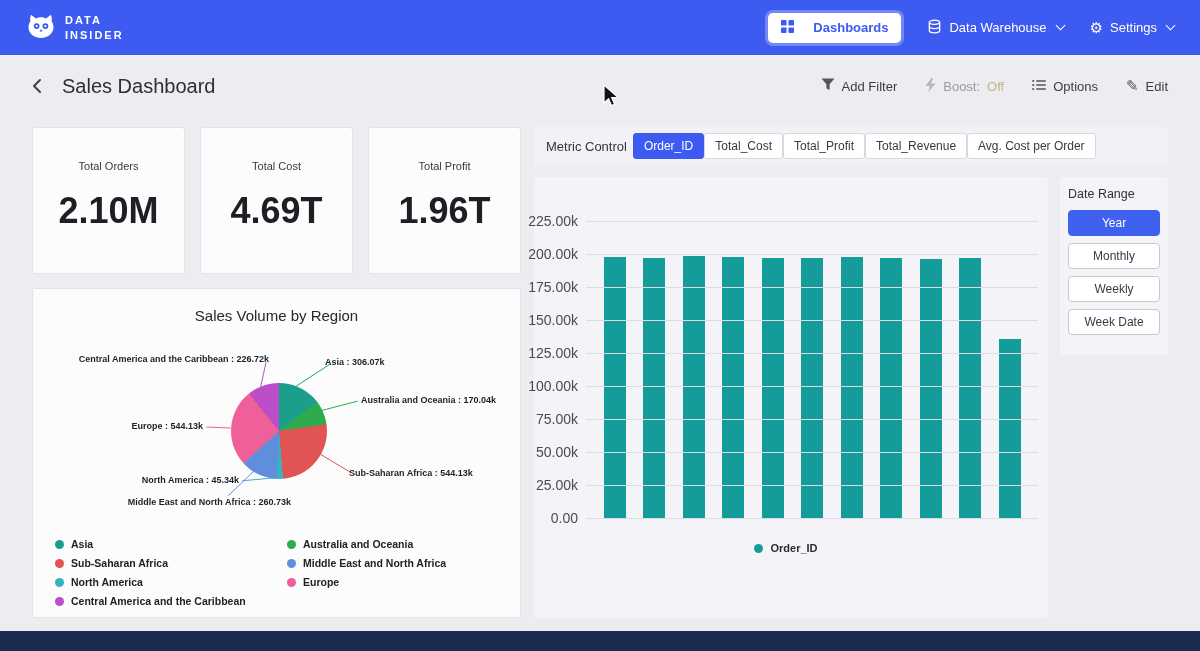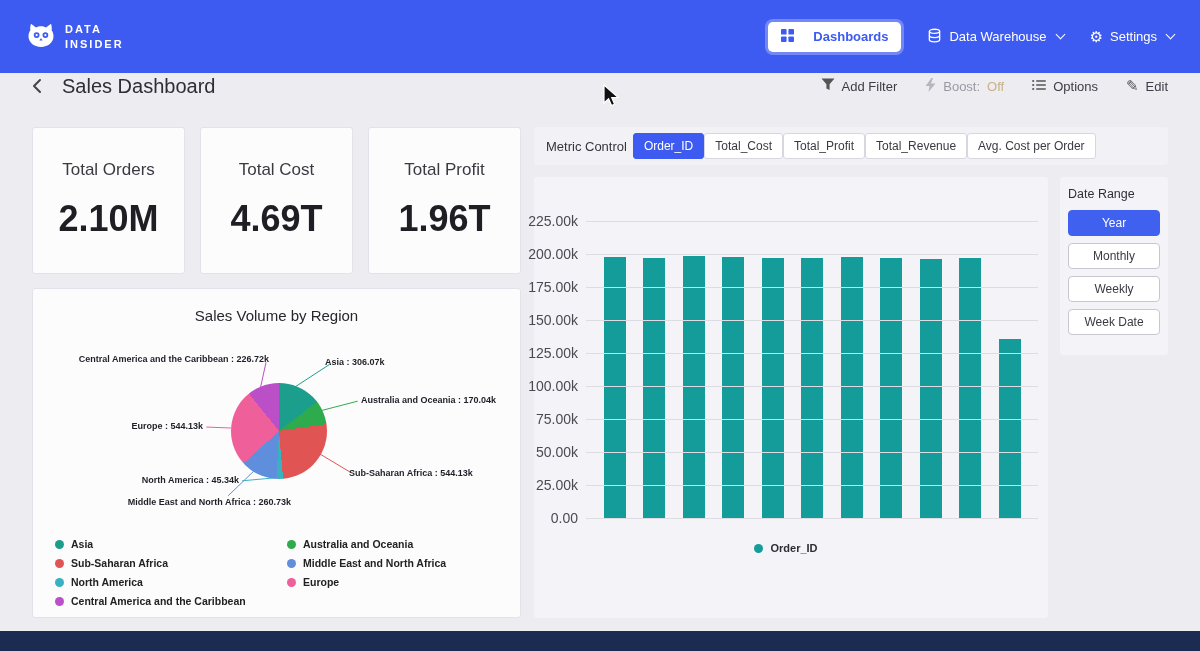--- a/index.html
+++ b/index.html
@@ -1,19 +1,19 @@
 <!DOCTYPE html>
 <html><head>
 <meta charset="utf-8">
 <style>
   html,body{margin:0;padding:0;}
   .page{position:relative;width:1200px;height:651px;background:#edecf1;font-family:"Liberation Sans",sans-serif;overflow:hidden;}
 
   
-  .topbar{position:absolute;top:0;left:0;right:0;height:73px;background:#3d5af1;display:flex;align-items:center;padding:0 26px;box-sizing:border-box;}
+  .topbar{position:absolute;top:0;left:0;right:0;height:55px;background:#3d5af1;display:flex;align-items:center;padding:0 26px;box-sizing:border-box;}
   .brand{display:flex;align-items:center;gap:9px;}
   .brand-text{color:#fff;font-size:11px;font-weight:bold;letter-spacing:2px;line-height:1.35;}
   .top-nav{margin-left:auto;display:flex;align-items:center;gap:26px;}
   .dash-btn{display:flex;align-items:center;gap:19px;background:#fff;color:#3d5af1;font-size:13px;font-weight:bold;padding:7px 13px;border-radius:5px;border:none;box-shadow:0 0 0 3px rgba(255,255,255,0.28);cursor:pointer;font-family:inherit;}
   .top-link{display:flex;align-items:center;gap:7px;color:#fff;font-size:13px;font-weight:500;cursor:pointer;}
   .chev{width:6px;height:6px;border-right:1.6px solid #fff;border-bottom:1.6px solid #fff;transform:rotate(45deg);margin-left:3px;margin-top:-4px;}
   .gear{font-size:15px;line-height:1;}
 
   
   .page-header{position:absolute;top:55px;left:0;right:0;height:62px;display:flex;align-items:center;padding:0 32px;box-sizing:border-box;}
@@ -21,21 +21,21 @@
   .page-title{font-size:20px;color:#2e2e36;font-weight:500;}
   .header-actions{margin-left:auto;display:flex;align-items:center;gap:28px;}
   .action{display:flex;align-items:center;gap:7px;font-size:13px;color:#3c3c45;cursor:pointer;}
   .boost-label{color:#9b98a2;}
   .boost-off{color:#c9b189;}
   .pencil{font-size:15px;color:#555;}
 
   
   .kpi-row{position:absolute;left:32px;top:127px;width:489px;display:flex;gap:15px;}
   .kpi-card{flex:1;height:147px;background:#fcfcfd;border:1px solid #e4e2e9;border-radius:3px;text-align:center;box-sizing:border-box;padding-top:32px;}
-  .kpi-label{font-size:17px;color:#3a3a42;}
+  .kpi-label{font-size:11px;color:#3a3a42;}
   .kpi-value{margin-top:18px;font-size:36px;font-weight:bold;color:#1e1e24;}
 
   
   .metric-bar{position:absolute;left:534px;top:127px;width:634px;height:38px;background:#f2f1f5;border-radius:3px;display:flex;align-items:center;padding:0 12px;box-sizing:border-box;}
   .metric-label{font-size:13px;color:#34343c;margin-right:6px;}
   .mbtn{background:#fff;border:1px solid #d8d6df;border-radius:3px;font-size:12px;color:#3a3a42;padding:5px 10px;cursor:pointer;font-family:inherit;}
   .mbtn.selected{background:#3d5af1;border-color:#3d5af1;color:#fff;}
 
   
   .chart-card{position:absolute;left:534px;top:177px;width:514px;height:441px;background:#f4f3f7;border-radius:3px;box-sizing:border-box;padding:22px 10px 0 0;}

